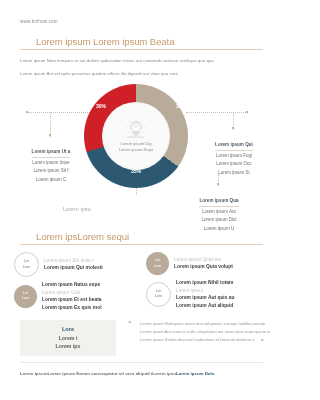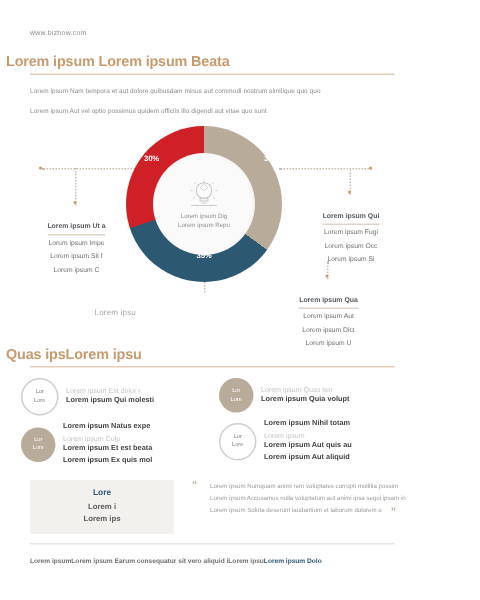--- a/index.html
+++ b/index.html
@@ -6,21 +6,21 @@
   body{
     width:283px;height:400px;overflow:hidden;background:#ffffff;
     font-family:"Liberation Sans","DejaVu Sans",sans-serif;
     color:#4a4a4a;-webkit-font-smoothing:antialiased;
   }
   .page{position:relative;width:283px;height:400px;}
 
   
   .site-url{position:absolute;left:20px;top:19px;font-size:4.6px;color:#8b8b8b;letter-spacing:.2px;}
 
-  .sec-head{position:absolute;left:4px;font-size:9.6px;color:#c79a6d;font-weight:700;letter-spacing:-.1px;white-space:nowrap;}
+  .sec-head{position:absolute;left:36px;font-size:9.6px;color:#c79a6d;font-weight:400;letter-spacing:-.1px;white-space:nowrap;}
   .sec-rule{position:absolute;left:20px;height:1px;background:#e3cdb4;}
   #h1{top:36px;}
   #r1{top:49px;width:243px;}
   #h2{top:231px;}
   #r2{top:244px;width:243px;}
 
   .para{position:absolute;left:20px;font-size:4.3px;color:#8a8a8a;letter-spacing:.05px;white-space:nowrap;}
   #p1{top:58px;}
   #p2{top:71px;}
 
@@ -169,21 +169,21 @@
 
   <div class="lblk" id="lb-bottom">
     <div class="ttl">Lorem ipsum Qua</div>
     <div class="li">Lorem ipsum Aut</div>
     <div class="li">Lorem ipsum Dict</div>
     <div class="li">Lorem ipsum U</div>
   </div>
 
   <div class="mini-cap">Lorem ipsu</div>
 
-  <div class="sec-head" id="h2">Quas ipsLorem ipsu</div>
+  <div class="sec-head" id="h2">Lorem ipsLorem sequi</div>
   <div class="sec-rule" id="r2"></div>
 
   <div class="col" id="colL">
     <div class="row">
       <div class="badge outline">
         <div class="b1">Lor</div>
         <div class="b2">Lore</div>
       </div>
       <div class="lines">
         <div class="ln faint">Lorem ipsum Est dolor r</div>

